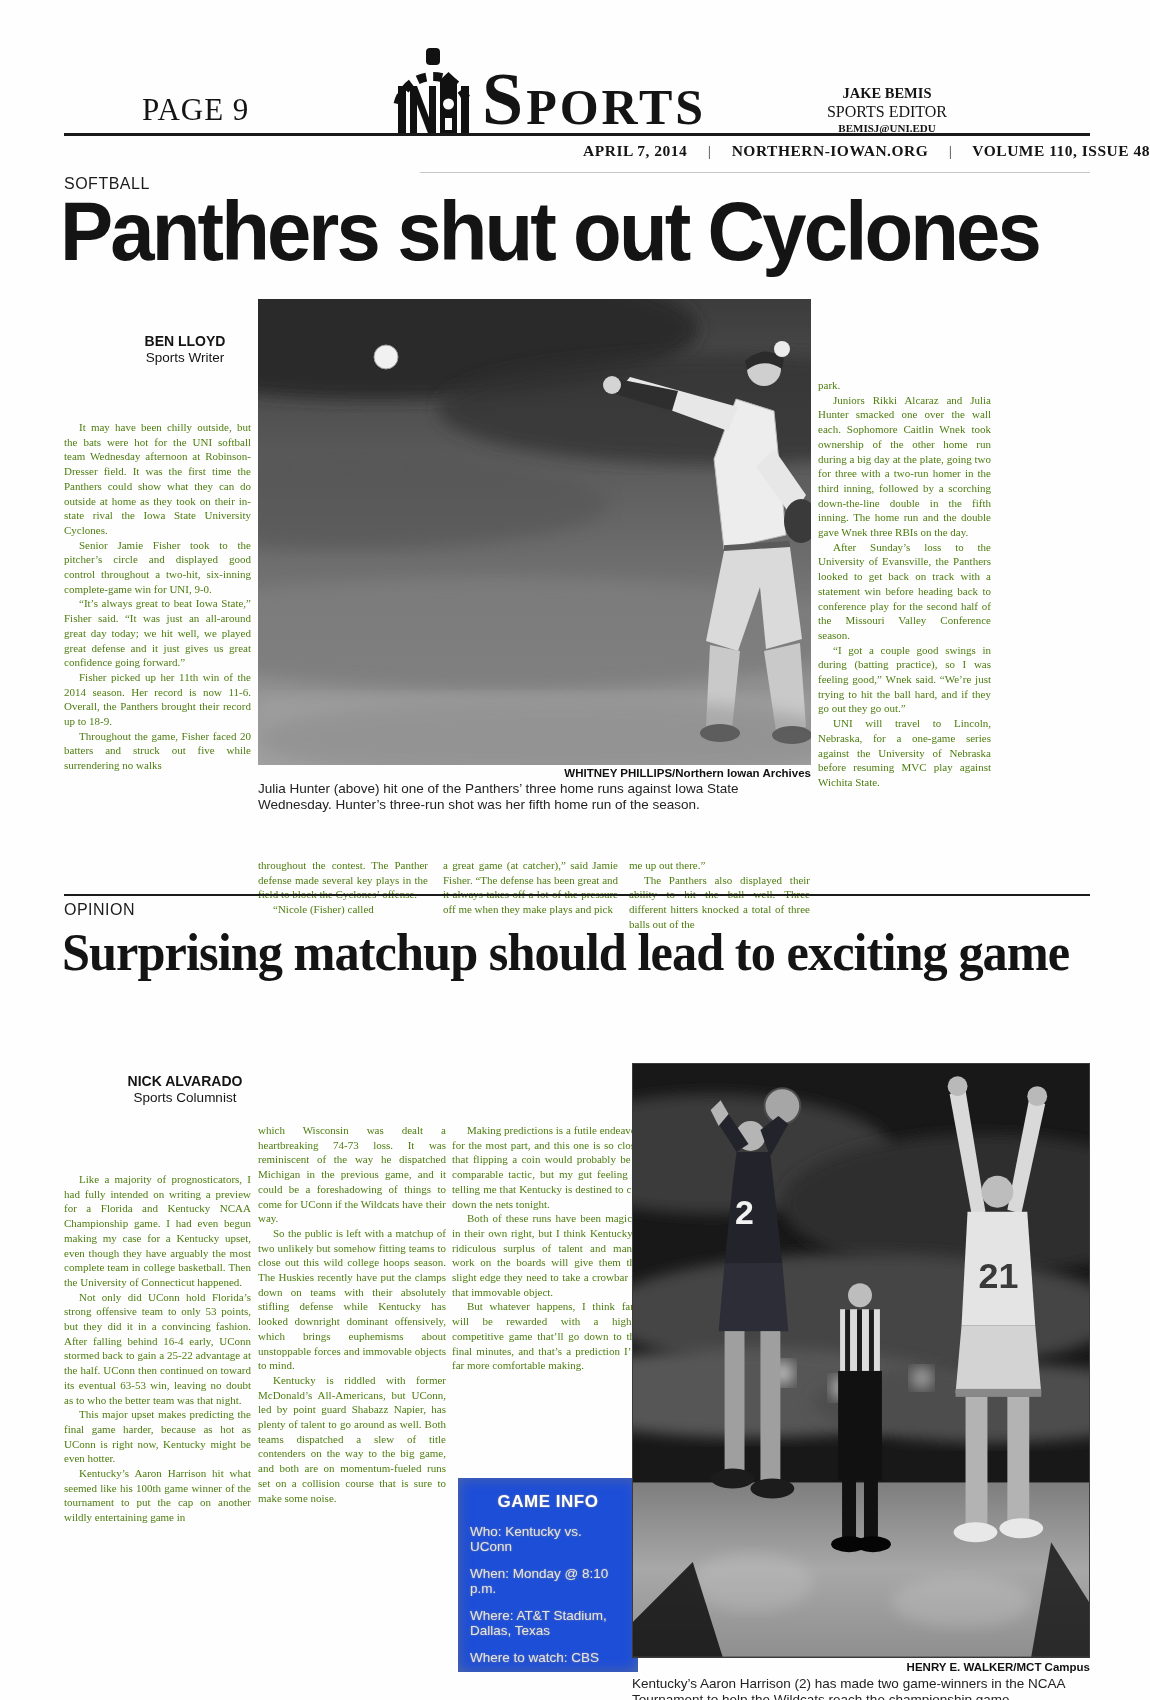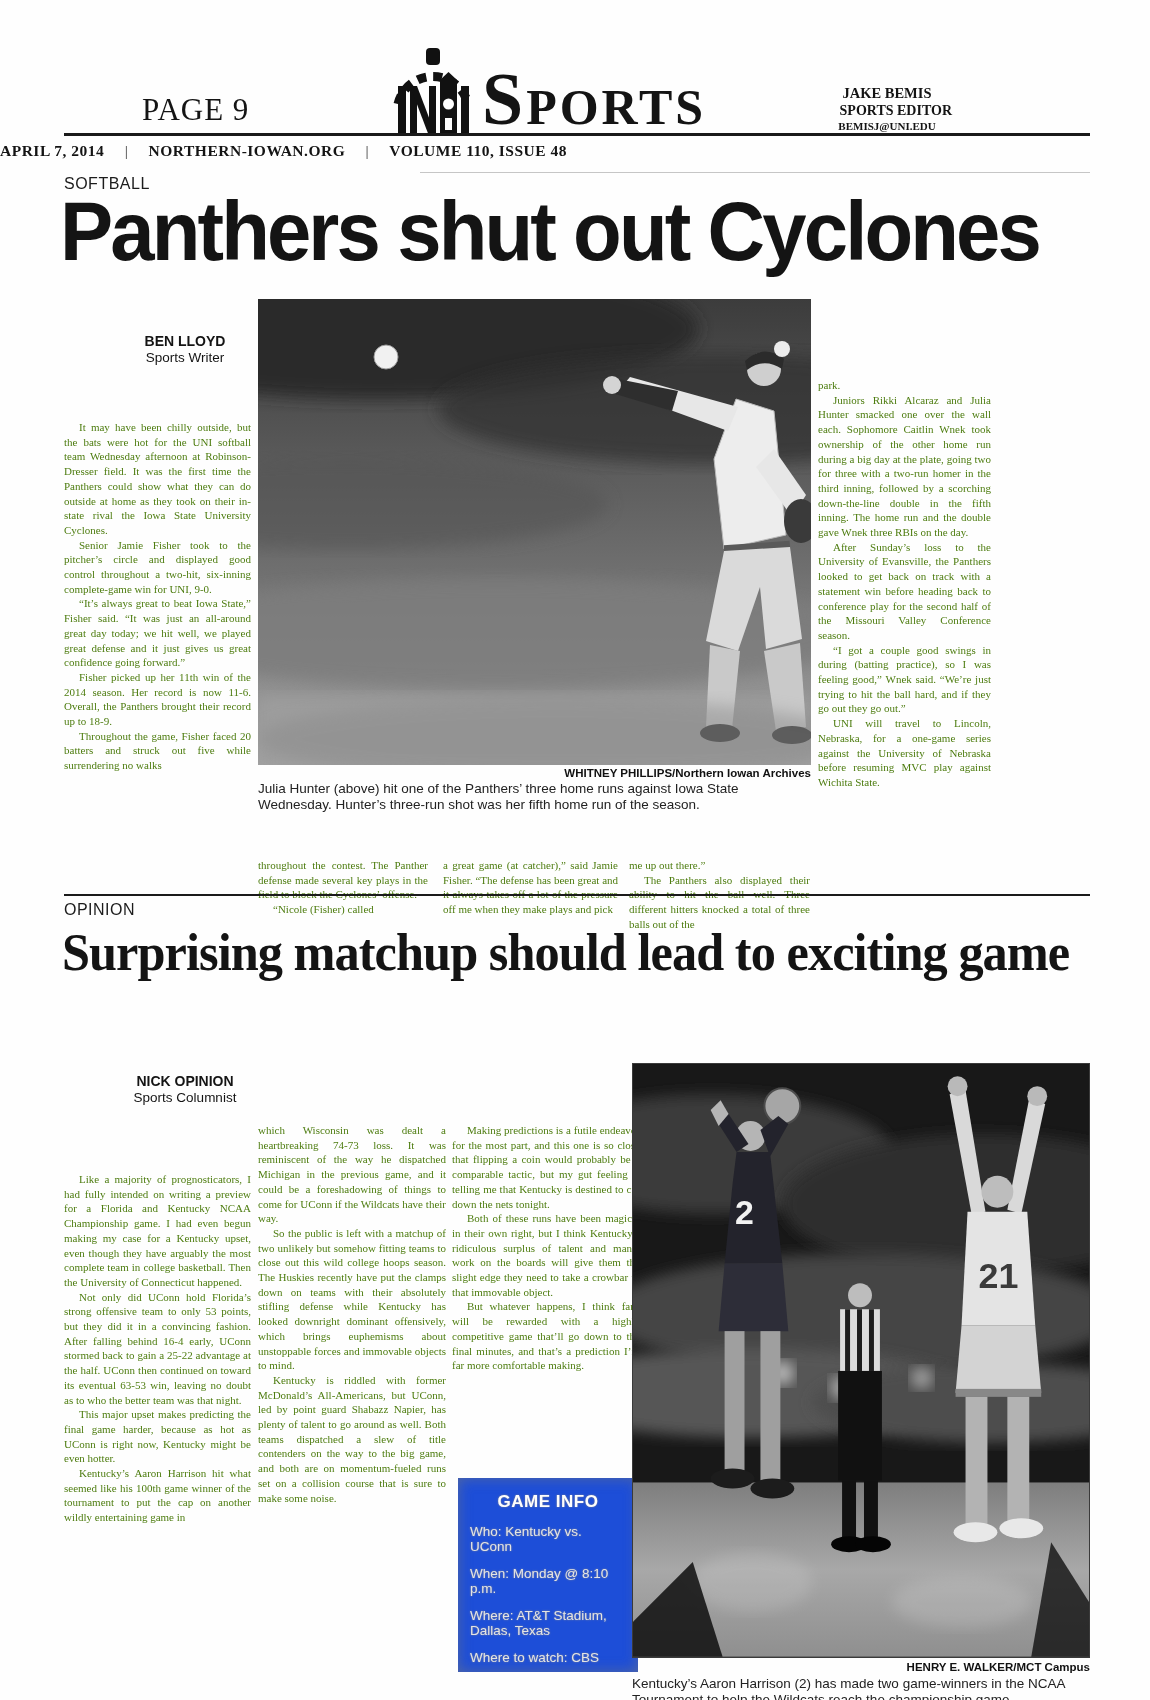--- a/index.html
+++ b/index.html
@@ -7,24 +7,24 @@
         font-family:"Liberation Serif",serif;color:#141414;overflow:hidden;}
 
   
   .page-label{position:absolute;left:142px;top:92px;font-size:31px;letter-spacing:1px;}
   .ni-logo{position:absolute;left:386px;top:46px;width:94px;height:94px;}
   .masthead-title{position:absolute;left:482px;top:62px;font-weight:bold;font-size:50px;
     letter-spacing:3px;text-transform:uppercase;line-height:1;display:inline-block;}
   .masthead-title::first-letter{font-size:74px;}
   .editor-block{position:absolute;left:822px;top:84px;width:130px;text-align:center;line-height:1.25;}
   .editor-name{font-weight:bold;font-size:14.5px;}
-  .editor-role{font-weight:bold;font-size:14px;text-align:right;}
+  .editor-role{font-weight:normal;font-size:16px;}
   .editor-email{font-weight:bold;font-size:11px;}
   .header-rule{position:absolute;left:64px;top:133px;width:1026px;height:3px;background:#1a1a1a;}
-  .dateline{position:absolute;left:0;top:142px;width:1150px;text-align:left;
+  .dateline{position:absolute;left:0;top:142px;width:1150px;text-align:right;
     font-weight:bold;font-size:15.5px;letter-spacing:.5px;}
   .dateline .sep{margin:0 16px;font-weight:normal;color:#333;}
   .dateline-rule{position:absolute;left:420px;top:172px;width:670px;height:1px;background:#c6c6c6;}
 
   
   .kicker{position:absolute;left:64px;font-family:"Liberation Sans",sans-serif;font-size:16px;
     letter-spacing:.5px;color:#1c1c1c;}
   .kicker.softball{top:175px;}
   .kicker.opinion{top:901px;}
   .headline-1{position:absolute;left:60px;top:190px;font-family:"Liberation Sans",sans-serif;
@@ -201,21 +201,21 @@
     <p>“I got a couple good swings in during (batting practice), so I was feeling good,” Wnek said. “We’re just trying to hit the ball hard, and if they go out they go out.”</p>
     <p>UNI will travel to Lincoln, Nebraska, for a one-game series against the University of Nebraska before resuming MVC play against Wichita State.</p>
   </div>
 
   <div class="section-rule"></div>
 
   <div class="kicker opinion">OPINION</div>
   <h1 class="headline-2" style="margin:0;">Surprising matchup should lead to exciting game</h1>
 
   <div class="byline op">
-    <div class="b-name">NICK OPINION</div>
+    <div class="b-name">NICK ALVARADO</div>
     <div class="b-role">Sports Columnist</div>
   </div>
 
   <div class="col op-c1">
     <p>Like a majority of prognosticators, I had fully intended on writing a preview for a Florida and Kentucky NCAA Championship game. I had even begun making my case for a Kentucky upset, even though they have arguably the most complete team in college basketball. Then the University of Connecticut happened.</p>
     <p>Not only did UConn hold Florida’s strong offensive team to only 53 points, but they did it in a convincing fashion. After falling behind 16-4 early, UConn stormed back to gain a 25-22 advantage at the half. UConn then continued on toward its eventual 63-53 win, leaving no doubt as to who the better team was that night.</p>
     <p>This major upset makes predicting the final game harder, because as hot as UConn is right now, Kentucky might be even hotter.</p>
     <p>Kentucky’s Aaron Harrison hit what seemed like his 100th game winner of the tournament to put the cap on another wildly entertaining game in</p>
   </div>
   <div class="col op-c2">

